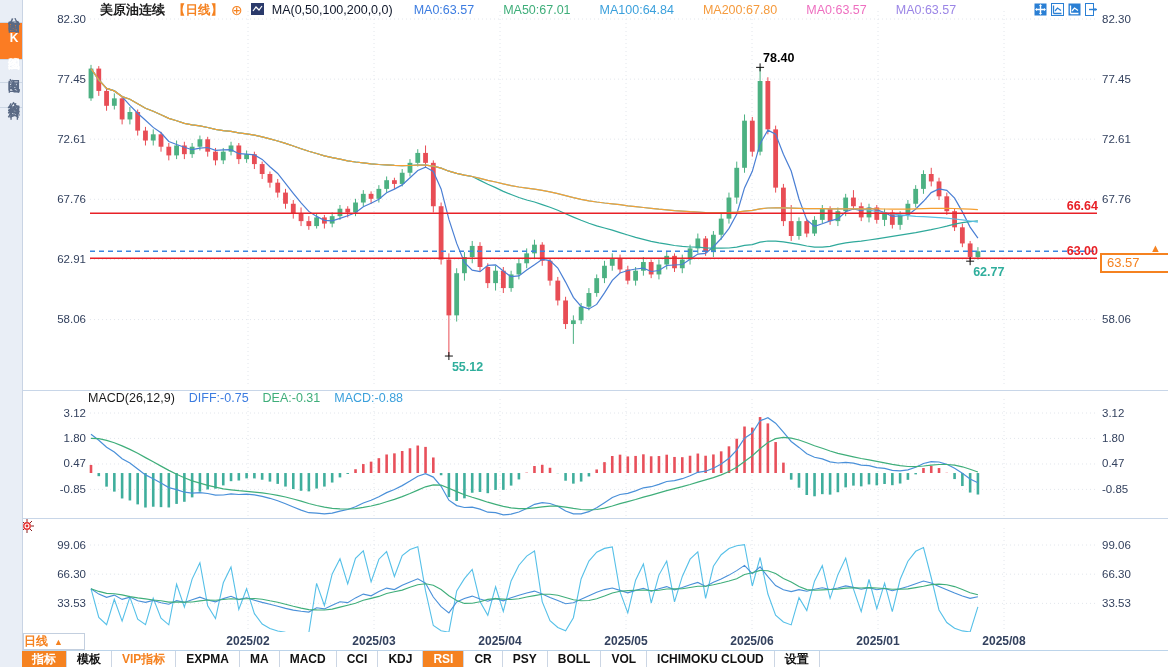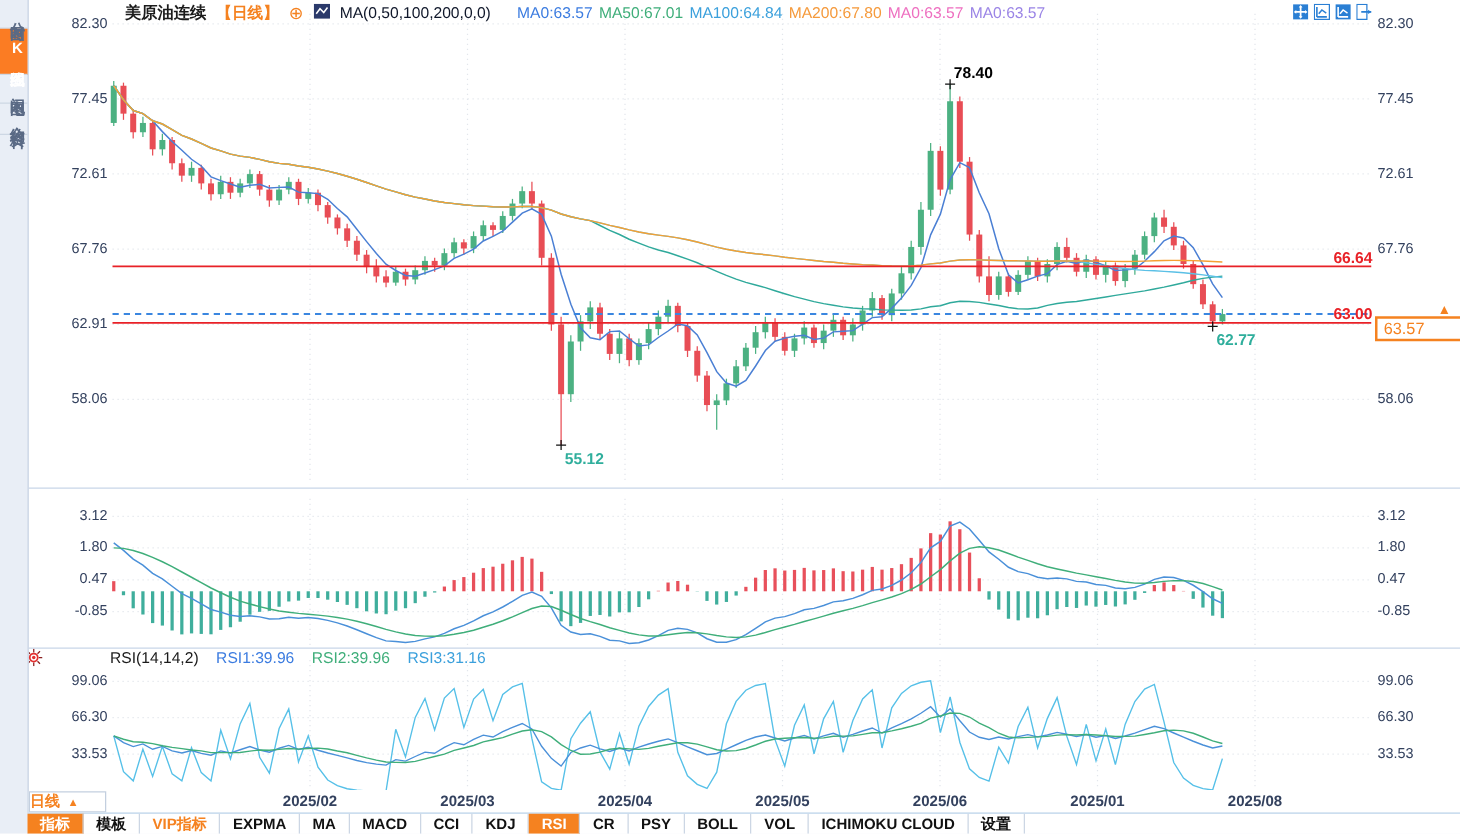--- a/index.html
+++ b/index.html
@@ -13,21 +13,21 @@
              padding:8px 0;font-size:12px;font-weight:600;color:#5a6a85;letter-spacing:2px;
              border-bottom:1px solid #cdd7e4;cursor:pointer;}
   .side-item.sel{background:#fb7c23;color:#fff;}
   
   #hdr{position:absolute;left:88px;top:2px;height:16px;display:flex;align-items:center;gap:8px;
        z-index:4;font-size:12.5px;white-space:nowrap;}
   #hdr .title{font-weight:bold;color:#1b1b1b;font-size:13px;margin-left:12px;}
   #hdr .ptag{color:#f58220;font-weight:bold;}
   #hdr .addico{color:#f58220;font-size:14px;line-height:12px;}
   #ma-settings{color:#0f172a;text-align:center;}
-  #ma-values{display:flex;gap:5px;padding-left:13px;}
+  #ma-values{display:flex;gap:29px;padding-left:13px;}
   #win-icons{position:absolute;left:1034px;top:3px;display:flex;gap:4px;z-index:4;}
   .wic{width:13px;height:13px;display:block;cursor:pointer;}
   
   .tick{position:absolute;font-size:11.5px;color:#33415e;z-index:2;line-height:13px;}
   .tick.l{width:64px;text-align:right;}
   .tick.r{width:62px;text-align:left;}
   .lvl{position:absolute;font-size:12.5px;font-weight:bold;color:#e82127;z-index:2;width:58px;text-align:right;}
   .ann{position:absolute;font-size:12.5px;font-weight:bold;z-index:2;white-space:nowrap;}
   #price-tag{position:absolute;left:1100px;width:62px;height:16px;border:2px solid #f58220;
              background:#fff;color:#f58220;font-size:13px;line-height:16px;padding-left:5px;z-index:3;}
@@ -506,25 +506,25 @@
         <path d="M4 6.5h8" stroke="#2a7fd4" stroke-width="1.4"></path>
         <path d="M12 6.5l-2.5-1.8v3.6z" fill="#2a7fd4"></path>
       </svg>
   </div>
 
   <div class="lvl" id="res-label" style="left: 1040px; top: 199.184px;">66.64</div>
   <div class="lvl" id="sup-label" style="left: 1040px; top: 244.32px;">63.00</div>
   <div id="price-tag" style="top: 253.252px;">63.57</div>
   <div id="price-arrow" style="top: 242.252px;">▲</div>
 
-  <div class="ind-hdr" id="rsi-hdr" style="top:519px">
-    <span class="nm">RSI(14,14,2)</span>
-    <span style="color:#3c7ce0">RSI1:39.96</span>
-    <span style="color:#3fae7a">RSI2:39.96</span>
-    <span style="color:#3ba0dc">RSI3:31.16</span>
+  <div class="ind-hdr" id="macd-hdr" style="top:391px">
+    <span class="nm">MACD(26,12,9)</span>
+    <span style="color:#3c7ce0">DIFF:-0.75</span>
+    <span style="color:#3fae7a">DEA:-0.31</span>
+    <span style="color:#3ba0dc">MACD:-0.88</span>
   </div>
   <span id="live-icon">
     <svg width="14" height="14" viewBox="0 0 14 14">
         <g stroke="#8a2020" stroke-width="1">
           <path d="M7 0v3M7 11v3M0 7h3M11 7h3M2 2l2 2M10 10l2 2M12 2l-2 2M4 10l-2 2"></path>
         </g>
         <circle cx="7" cy="7" r="3.2" fill="none" stroke="#e33030" stroke-width="1.4"></circle>
         <circle cx="7" cy="7" r="1.4" fill="#e33030"></circle>
       </svg>
   </span>

